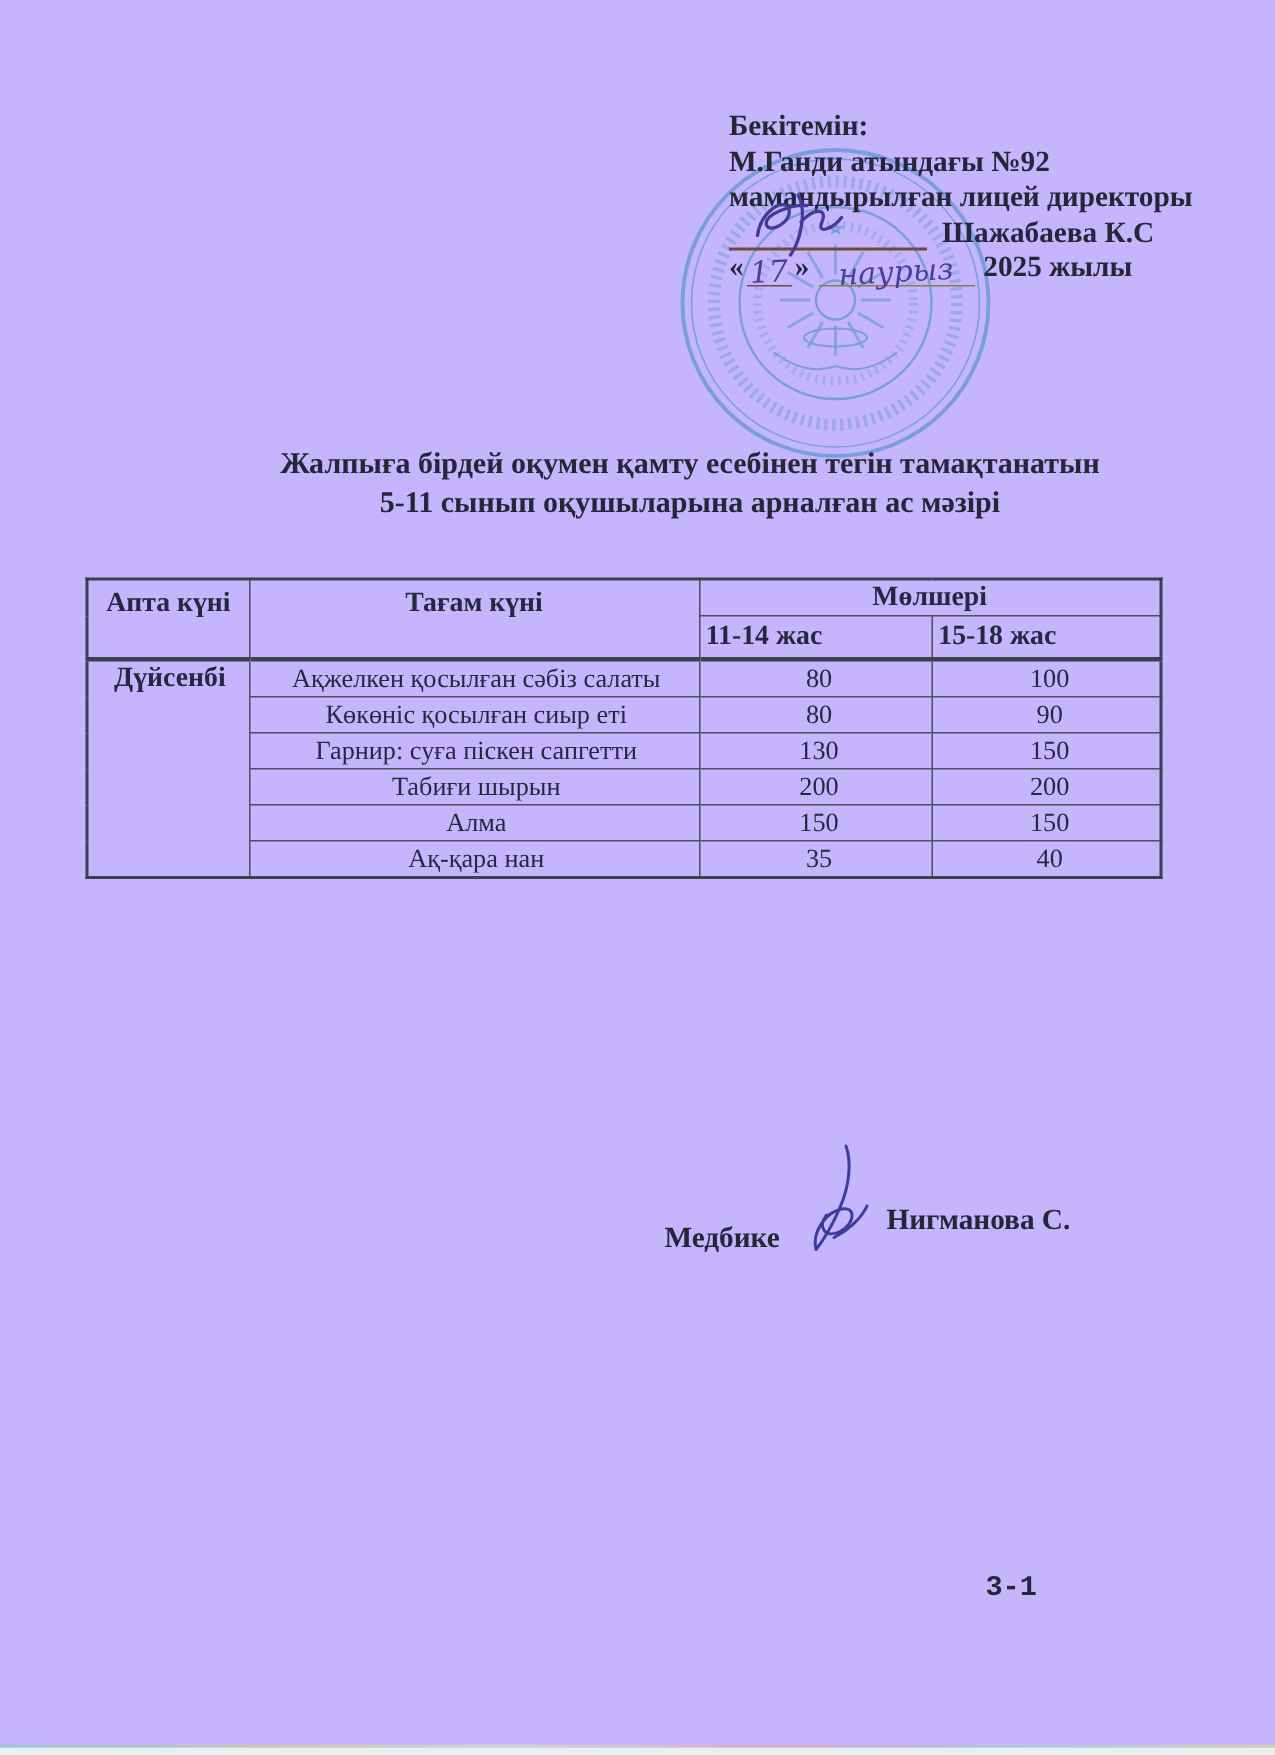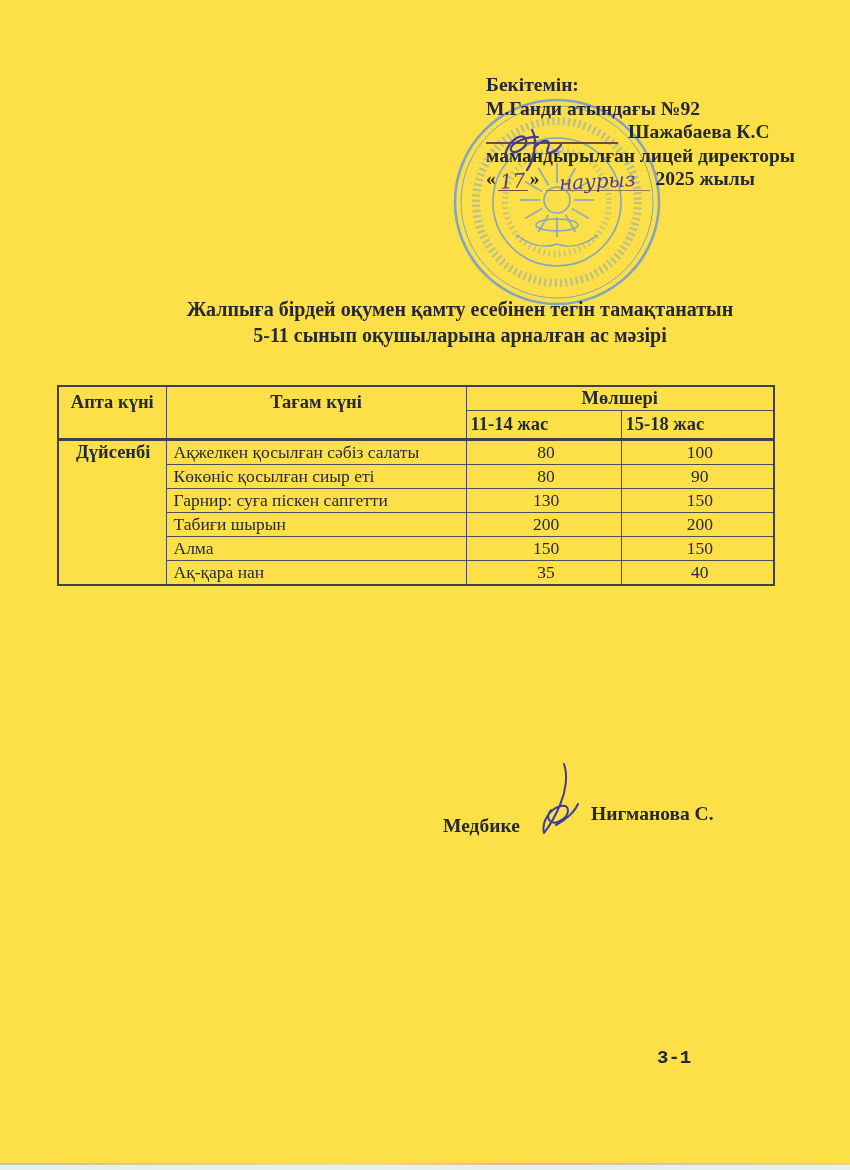--- a/index.html
+++ b/index.html
@@ -1,19 +1,19 @@
 <!DOCTYPE html>
 <html><head>
 <meta charset="utf-8">
 <style>
   html,body{margin:0;padding:0;}
   .page{
     position:relative;
     width:850px;height:1170px;
-    background:#fde047;
+    background:#c4b5fd;
     font-family:"Liberation Serif", serif;
     color:#232738;
     overflow:hidden;
   }
   
   .approval{
     position:absolute;left:486px;top:73px;
     font-weight:bold;font-size:19.5px;line-height:23.5px;
     z-index:2;white-space:nowrap;
   }
@@ -67,21 +67,21 @@
   .menu-table thead th[rowspan]{border-bottom:3px solid #3d4050;}
   .th-center{text-align:center;}
   .th-left{text-align:left;padding-left:8px;}
   .menu-table th[rowspan]{vertical-align:top;padding-top:5px;}
   .menu-table tbody tr{height:22.3px;}
   .menu-table tbody td{vertical-align:middle;}
   .day-cell{
     font-weight:bold;font-size:18.5px;vertical-align:top !important;
     padding:1px 2px 0 4px !important;text-align:center;
   }
-  .dish-cell{padding-left:7px !important;text-align:left;margin-left:20px;}
+  .dish-cell{padding-left:7px !important;text-align:center;margin-left:20px;}
   .amount-cell{padding-left:9px !important;text-align:center;}
   
   .nurse-label{position:absolute;left:443px;top:803px;font-weight:bold;font-size:19.5px;z-index:2;margin-top:12px;}
   .nurse-name{position:absolute;left:591px;top:803px;font-weight:bold;font-size:19.5px;z-index:2;}
   
   .page-number{position:absolute;left:657px;top:1047px;font-weight:bold;font-size:19px;z-index:2;font-family:Liberation Mono, monospace;}
   
   .scan-line{
     position:absolute;left:0;bottom:5px;width:100%;height:2px;z-index:2;
     background:linear-gradient(90deg,#8fc9c9,#c9c9a0,#d4e0c0,#e0a8b8,#a8c8e4,#d8d890);
@@ -120,24 +120,24 @@
       <ellipse cx="105" cy="128" rx="21" ry="6" stroke-width="1.4"></ellipse>
       <path d="M64 138 q22 16 41 9" stroke-width="1.4"></path>
       <path d="M146 138 q-22 16 -41 9" stroke-width="1.4"></path>
       <path d="M105 52 l2.5 6.5 -7 -4.2 h9 l-7 4.2 z" stroke-width="1"></path>
     </g>
   </svg>
 
   <div class="approval">
     <div>Бекітемін:</div>
     <div>М.Ганди атындағы №92</div>
+    <div>мамандырылған лицей директоры</div>
     <div>
       <span class="sig-underline"></span><span>Шажабаева К.С</span>
     </div>
-    <div>мамандырылған лицей директоры</div>
     <div>
       <span>«</span><span class="day-underline"><span class="hand">17</span></span><span>»</span><span class="date-underline"><span class="hand">наурыз</span></span><span>2025 жылы</span>
     </div>
   </div>
 
   <svg class="director-sig" width="95" height="46" viewBox="0 0 95 46">
     <path d="M8 31 C10 14 27 5 29 14 C31 22 16 30 14 24 C12 17 31 10 41 11 M35 4 C41 14 37 34 30 44 M37 22 C45 13 55 12 51 22 C47 31 59 26 64 19" stroke="#45399a" stroke-width="2.2" fill="none" stroke-linecap="round"></path>
   </svg>
 
   <div class="doc-title">

